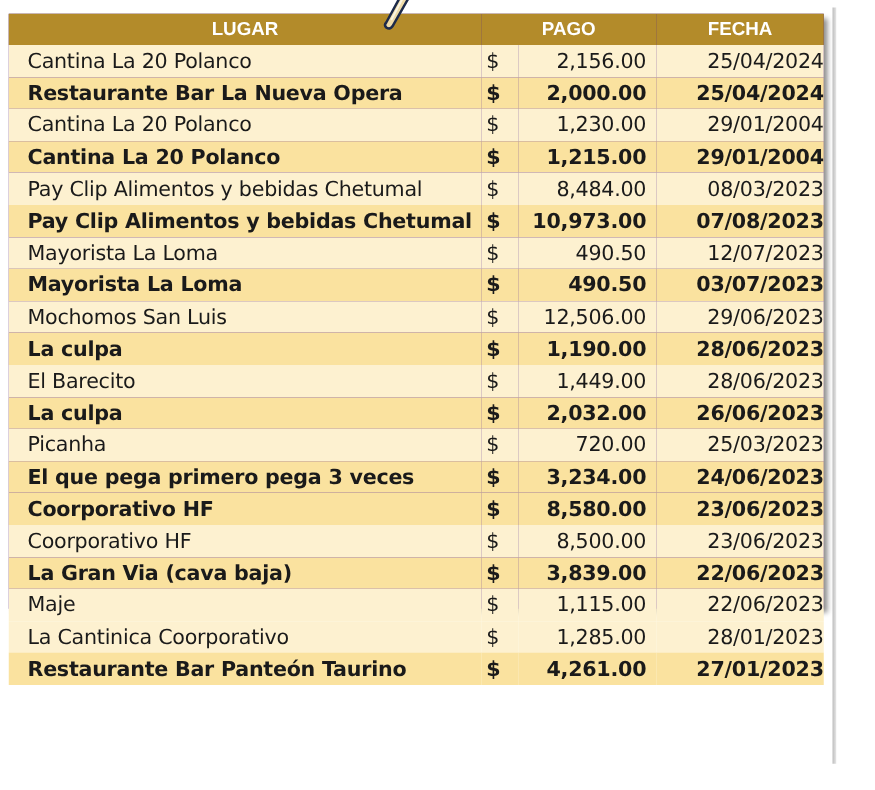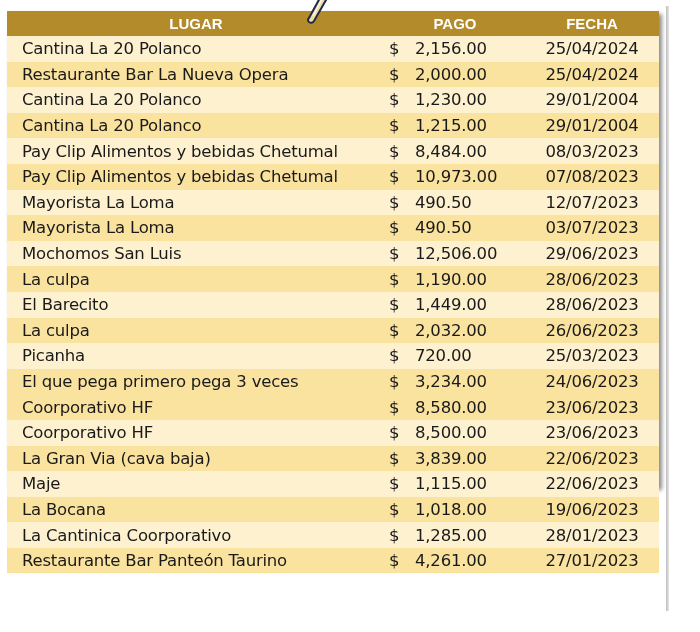--- a/index.html
+++ b/index.html
@@ -16,25 +16,25 @@
   table { position: absolute; left: 0; top: 0; border-collapse: collapse; width: 652px; table-layout: fixed; }
   th {
     background: #b38b2a; color: #ffffff; font-family: "Liberation Sans", sans-serif; font-weight: bold;
     font-size: 15px; height: 25px; padding: 0; text-align: center;
   }
   td {
     height: 25.6px; padding: 0; font-size: 16.5px; color: #1a1a1a; white-space: nowrap;
     font-family: "DejaVu Sans", sans-serif; letter-spacing: -0.2px;
   }
   tr.odd td { background: #fdf1d0; }
-  tr.even td { background: #fae29f; }
+  tr.even td { background: #fae29f; font-weight: bold; }
   td.lugar { padding-left: 15px; }
   td.cur { text-align: left; padding-left: 4px; }
-  td.pago { padding-right: 8px; }
-  td.fecha { text-align: center; }
+  td.pago { text-align: right; padding-right: 8px; }
+  td.fecha { text-align: right; }
   .clip {
     position: absolute; left: 305px; top: -6px; width: 24px; height: 30px;
   }
 </style>
 </head>
 <body>
 
 <div class="sheet-edge"></div>
 <div class="sheet">
   <table>
@@ -153,26 +153,20 @@
           <td class="cur">$</td>
           <td class="pago">3,839.00</td>
           <td class="fecha">22/06/2023</td>
         </tr>
         <tr class="odd">
           <td class="lugar">Maje</td>
           <td class="cur">$</td>
           <td class="pago">1,115.00</td>
           <td class="fecha">22/06/2023</td>
         </tr>
-        <tr class="even">
-          <td class="lugar">La Bocana</td>
-          <td class="cur">$</td>
-          <td class="pago">1,018.00</td>
-          <td class="fecha">19/06/2023</td>
-        </tr>
         <tr class="odd">
           <td class="lugar">La Cantinica Coorporativo</td>
           <td class="cur">$</td>
           <td class="pago">1,285.00</td>
           <td class="fecha">28/01/2023</td>
         </tr>
         <tr class="even">
           <td class="lugar">Restaurante Bar Panteón Taurino</td>
           <td class="cur">$</td>
           <td class="pago">4,261.00</td>

